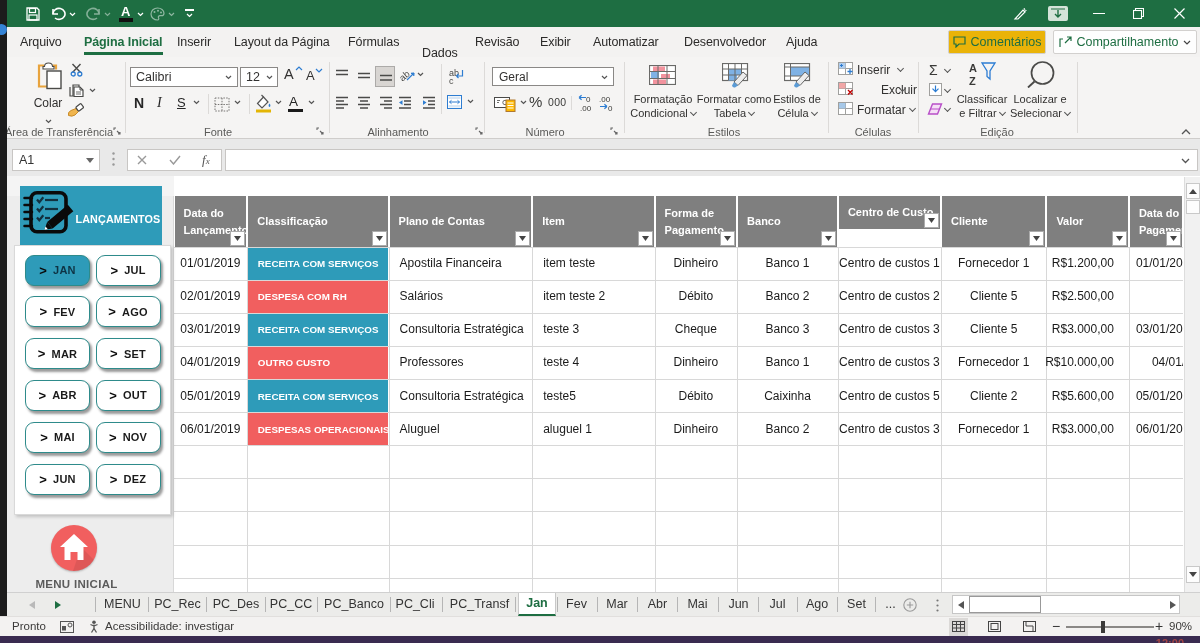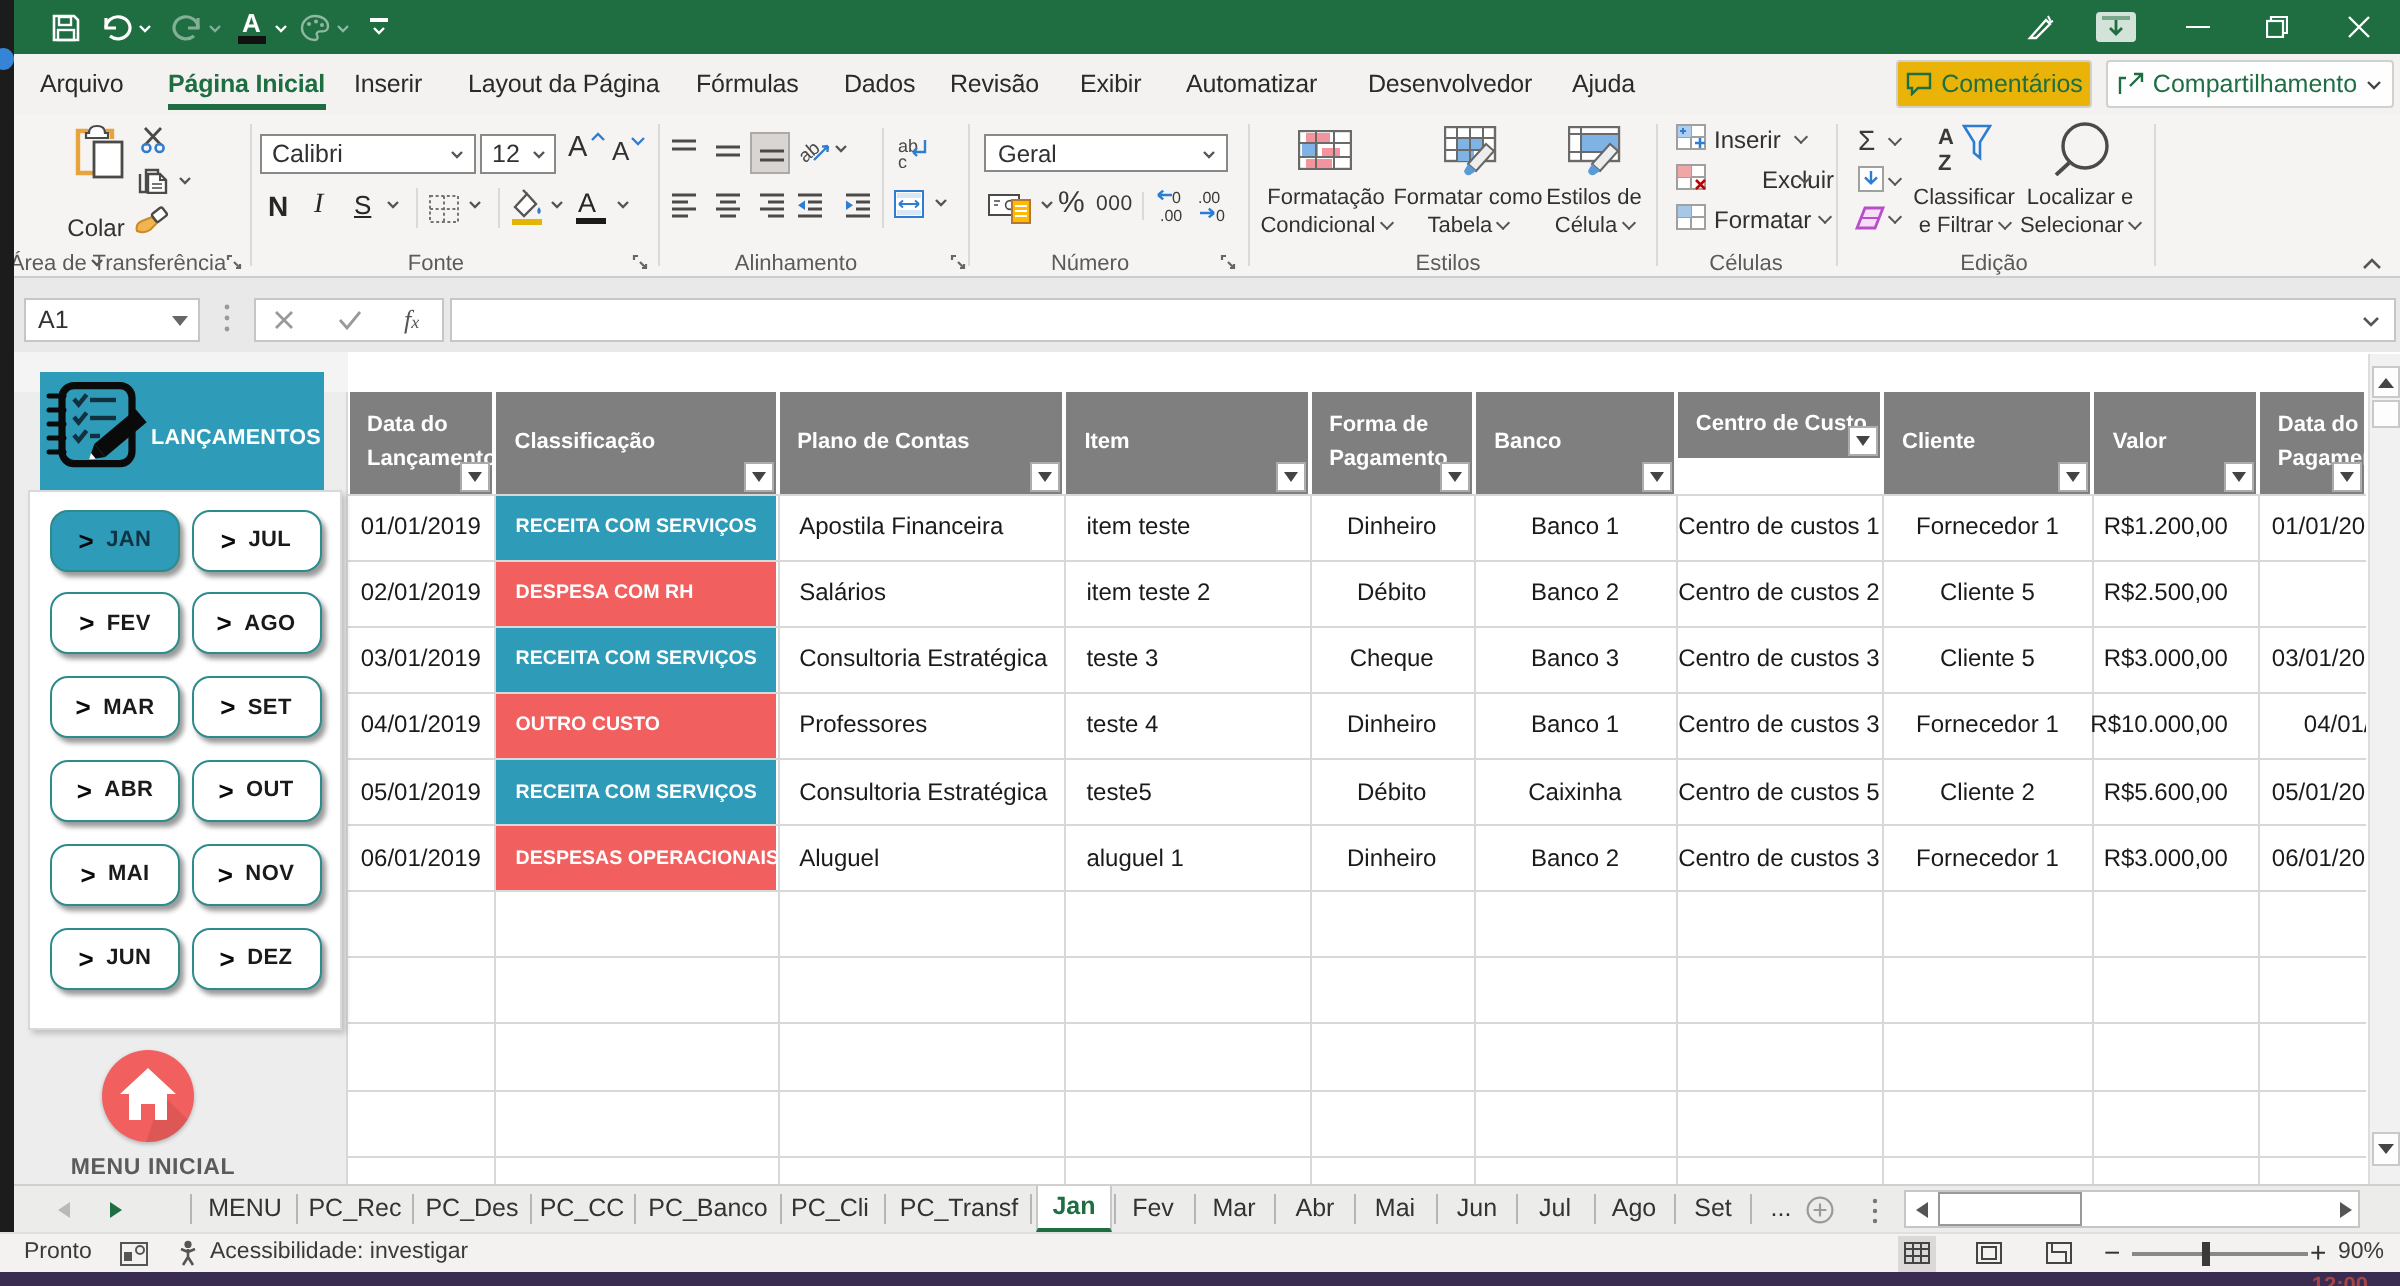--- a/index.html
+++ b/index.html
@@ -110,21 +110,21 @@
 <svg class="abs" style="left:1174px;top:8px;" width="11" height="11" viewBox="0 0 11 11">
 <path d="M0.5 0.5 L10.5 10.5 M10.5 0.5 L0.5 10.5" stroke="#fff" stroke-width="1.2"></path>
 </svg>
 
 <div class="abs" id="menu"></div>
 <div class="mtab" style="left:20px;">Arquivo</div>
 <div class="mtab sel" style="left:84px;">Página Inicial<div style="position:absolute;left:0;bottom:2px;width:100%;height:3px;background:#1E6E42;"></div></div>
 <div class="mtab" style="left:177px;">Inserir</div>
 <div class="mtab" style="left:234px;">Layout da Página</div>
 <div class="mtab" style="left:348px;">Fórmulas</div>
-<div class="mtab" style="left:422px;">Dados</div>
+<div class="mtab" style="left:422px;margin-top:11px;">Dados</div>
 <div class="mtab" style="left:475px;">Revisão</div>
 <div class="mtab" style="left:540px;">Exibir</div>
 <div class="mtab" style="left:593px;">Automatizar</div>
 <div class="mtab" style="left:684px;">Desenvolvedor</div>
 <div class="mtab" style="left:786px;">Ajuda</div>
 <div class="abs" style="left:948px;top:30px;width:98px;height:24px;border:1px solid #D2D0CE;background:#eab308;border-radius:2px;font-size:12.5px;color:#1E6E42;display:flex;align-items:center;justify-content:center;gap:5px;">
 <svg width="13" height="12" viewBox="0 0 13 12">
         <path d="M1 1 h11 v7 h-6 l-3 3 v-3 h-2 z" fill="none" stroke="#1E6E42" stroke-width="1.2"></path>
       </svg>Comentários</div>
 <div class="abs" style="left:1053px;top:30px;width:144px;height:24px;border:1px solid #D2D0CE;background:#FEFEFE;border-radius:2px;font-size:12.5px;color:#1E6E42;display:flex;align-items:center;justify-content:center;gap:4px;">
@@ -136,21 +136,21 @@
       </svg></div>
 <div class="abs" id="ribbon"></div>
 
 <div class="abs" style="left:33px;top:62px;width:30px;text-align:center;">
 <svg width="29" height="28" viewBox="0 0 29 28">
 <path d="M10 3.5 h-5 v21 h10" fill="none" stroke="#E8A33D" stroke-width="2.2"></path>
 <path d="M19 3.5 h3 v4" fill="none" stroke="#E8A33D" stroke-width="2.2"></path>
 <path d="M10.5 4.5 q0-3.5 4-3.5 q4 0 4 3.5 l1.5 0 v2.5 h-11 v-2.5 z" fill="#fff" stroke="#4A4A48" stroke-width="1.1"></path>
 <rect x="13" y="9" width="14" height="17.5" fill="#fff" stroke="#4A4A48" stroke-width="1.4"></rect>
 </svg>
-<div style="font-size:12px;color:#323130;margin-top:12px;">Colar</div>
+<div style="font-size:12px;color:#323130;margin-top:2px;">Colar</div>
 <svg style="margin-top:2px;" width="7" height="5" viewBox="0 0 7 5">
         <path d="M1 1 l2.5 2.5 L6 1" fill="none" stroke="#555" stroke-width="1.2"></path>
       </svg>
 </div>
 <svg class="abs" style="left:70px;top:63px;" width="13" height="14" viewBox="0 0 13 14">
 <path d="M2.5 1 L10.5 9.5 M10.5 1 L2.5 9.5" stroke="#4A4A48" stroke-width="1.4" fill="none"></path>
 <circle cx="3.2" cy="11" r="2" fill="none" stroke="#2E7DD1" stroke-width="1.3"></circle>
 <circle cx="9.8" cy="11" r="2" fill="none" stroke="#2E7DD1" stroke-width="1.3"></circle>
 </svg>
 <g>

